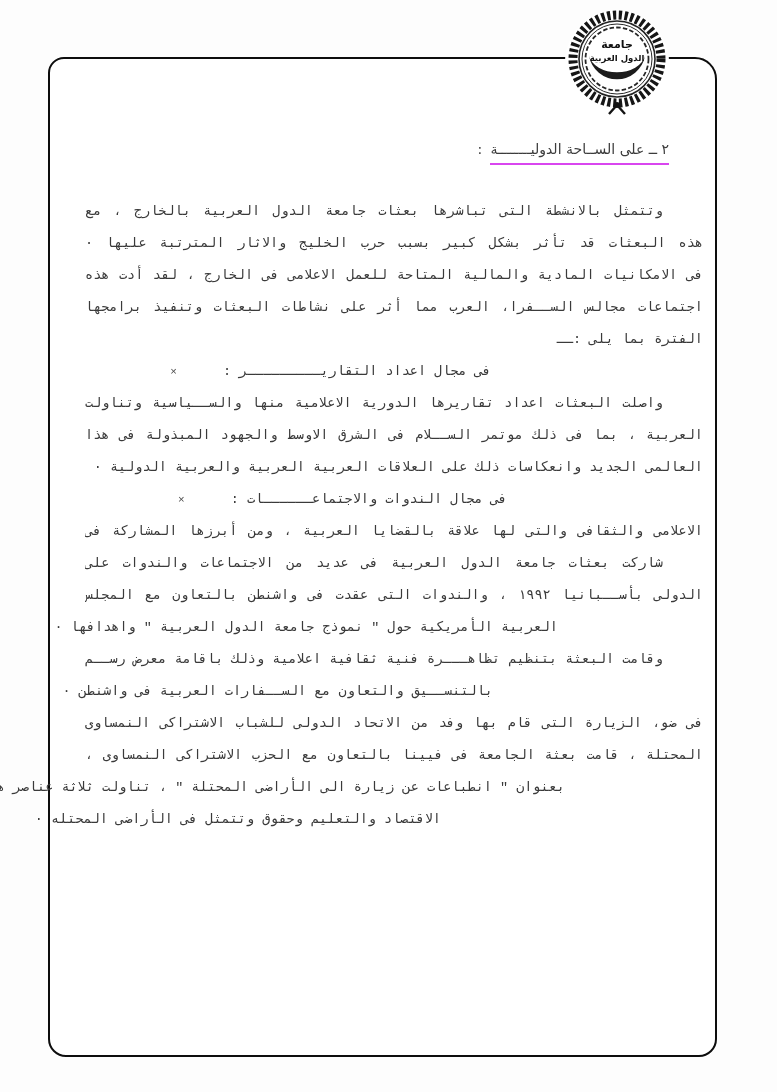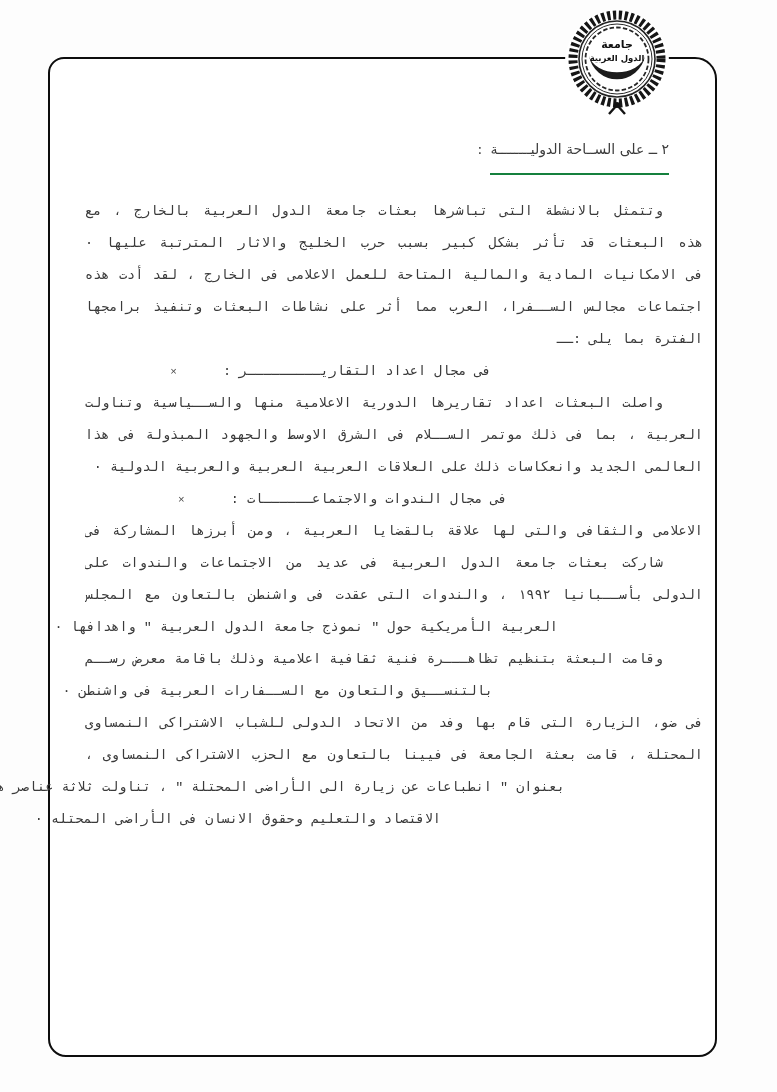--- a/index.html
+++ b/index.html
@@ -33,22 +33,22 @@
     position:absolute;
     top:141px; right:108px;
     direction:rtl;
     font-size:14px;
     color:#3c3c3c;
     z-index:2;
     letter-spacing:0.2px;
   }
   .header-line .u {
     display:inline-block;
-    border-bottom:2px solid #15803d;
-    padding-bottom:16px;
+    border-bottom:2px solid #d946ef;
+    padding-bottom:6px;
   }
   .header-line .c { padding-right:8px; }
   
   .text-block {
     position:absolute;
     left:85px; top:196px;
     width:618px;
     z-index:2;
     font-family:Liberation Mono, monospace;
   }
@@ -120,14 +120,14 @@
   </div>
   <div class="ln j">الاعلامى والثقافى والتى لها علاقة بالقضايا العربية ، ومن أبرزها المشاركة فى الاعداد لمعرض أشبيليـــة</div>
   <div class="ln j" style="padding-right:40px">شاركت بعثات جامعة الدول العربية فى عديد من الاجتماعات والندوات على الصعيديـــــــــــن</div>
   <div class="ln j">الدولى بأســبانيا ١٩٩٢ ، والندوات التى عقدت فى واشنطن بالتعاون مع المجلس الوطنى للعلاقـــات</div>
   <div class="ln" style="padding-right:145px">العربية الأمريكية حول " نموذج جامعة الدول العربية " واهدافها ·</div>
   <div class="ln j" style="padding-right:40px">وقامت البعثة بتنظيم تظاهـــرة فنية ثقافية اعلامية وذلك باقامة معرض رســم للفنانين العرب</div>
   <div class="ln" style="padding-right:210px">بالتنســيق والتعاون مع الســفارات العربية فى واشنطن ·</div>
   <div class="ln j">فى ضو، الزيارة التى قام بها وفد من الاتحاد الدولى للشباب الاشتراكى النمساوى الى الأراضى العربيـــــة</div>
   <div class="ln j">المحتلة ، قامت بعثة الجامعة فى فيينا بالتعاون مع الحزب الاشتراكى النمساوى ، بتنظيم محاضـــــر</div>
   <div class="ln" style="padding-right:138px">بعنوان " انطباعات عن زيارة الى الأراضى المحتلة " ، تناولت ثلاثة عناصر هى :</div>
-  <div class="ln" style="padding-right:262px">الاقتصاد والتعليم وحقوق الانسان فى الأراضى المحتله ·</div>
+  <div class="ln" style="padding-right:262px">الاقتصاد والتعليم وحقوق وتتمثل فى الأراضى المحتله ·</div>
 </div>
 
 </body></html>

